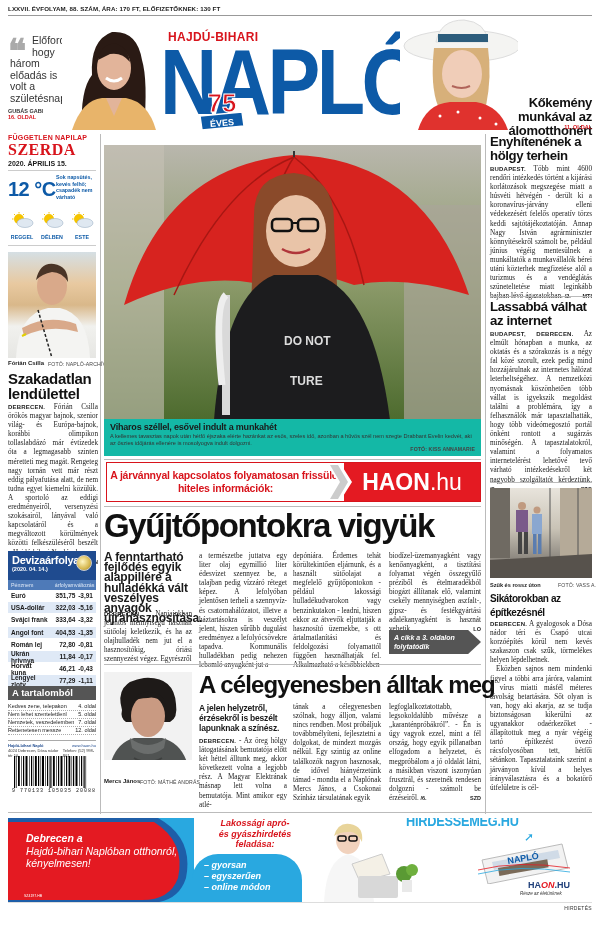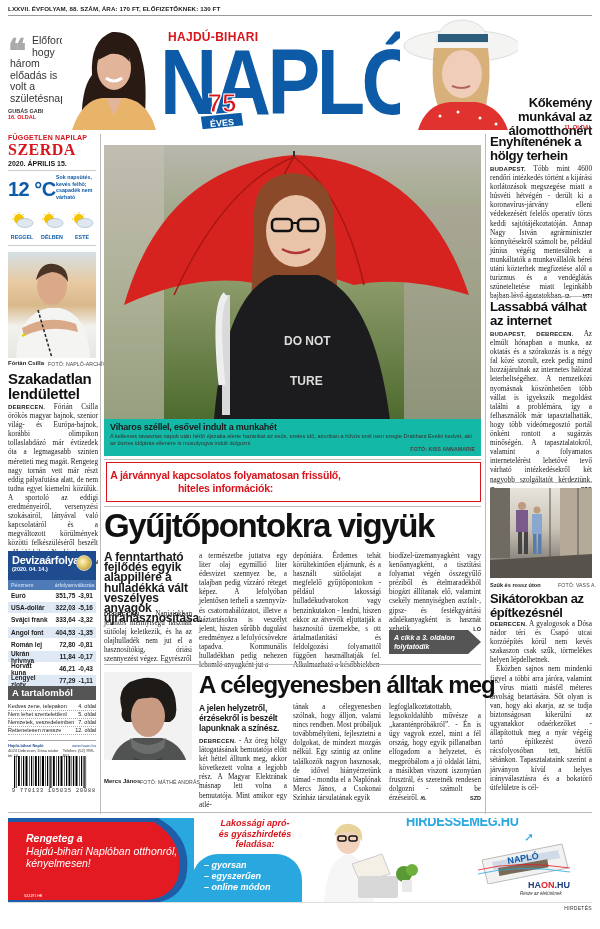--- a/index.html
+++ b/index.html
@@ -96,37 +96,37 @@
   #int-c3 { left: 389px; top: 703px; width: 92px; }
 
   
   #rc-hl1 { left: 490px; top: 135px; width: 104px; font-size: 13.2px; line-height: 14px; letter-spacing: -0.4px; }
   #rc-b1 { left: 490px; top: 165px; width: 102px; }
   #rc-hl2 { left: 490px; top: 300px; width: 104px; font-size: 13.2px; line-height: 14px; letter-spacing: -0.4px; }
   #rc-b2 { left: 490px; top: 330px; width: 102px; }
   #site-photo { left: 490px; top: 488px; width: 102px; height: 90px; overflow: hidden; background: linear-gradient(180deg,#e8e4dc 0%,#c9c3b6 45%,#8a857d 80%,#5f5b56 100%); }
   #site-cap { left: 490px; top: 582px; font-size: 5.6px; font-weight: bold; font-family: "Liberation Sans", sans-serif; }
   #site-credit { left: 558px; top: 582px; }
-  #rc-hl3 { left: 490px; top: 592px; width: 104px; font-size: 13px; line-height: 14px; letter-spacing: -0.4px; }
+  #rc-hl3 { left: 490px; top: 592px; width: 104px; font-size: 10px; line-height: 14px; letter-spacing: -0.4px; }
   #rc-b3 { left: 490px; top: 620px; width: 102px; }
   .para-indent { text-indent: 6px; display: block; }
 
   
   #ad { left: 8px; top: 818px; width: 584px; height: 85px; background: #fff; overflow: hidden; border-bottom: 1px solid #ddd; }
   #ad-red { left: 0; top: 0; width: 186px; height: 85px; }
   #ad-red-txt { left: 18px; top: 14px; width: 160px; color: #fff; font-size: 10.5px; line-height: 12.5px; font-family: "Liberation Sans", sans-serif; font-style: italic; }
   #ad-red-txt b { font-weight: bold; display: block; }
   #ad-mid-title { left: 192px; top: 0px; width: 110px; font-size: 9px; line-height: 10.5px; font-weight: bold; font-style: italic; color: #d8141c; font-family: "Liberation Sans", sans-serif; text-align: center; }
   #ad-mid-blue { left: 184px; top: 36px; width: 110px; height: 52px; background: #29a8e0; border-radius: 26px 26px 0 0; }
   #ad-mid-list { left: 196px; top: 42px; font-size: 9px; line-height: 11px; font-weight: bold; font-style: italic; color: #fff; font-family: "Liberation Sans", sans-serif; }
   #ad-woman { left: 300px; top: 2px; width: 120px; height: 82px; }
   #ad-url { left: 398px; top: -6px; font-size: 15px; font-weight: bold; color: #29a8e0; font-family: "Liberation Sans", sans-serif; letter-spacing: -0.3px; transform: scaleX(0.85); transform-origin: left top; }
   #ad-paper { left: 470px; top: 22px; width: 92px; height: 44px; }
   #ad-haon { left: 520px; top: 62px; font-size: 9px; font-weight: bold; color: #1f3f7a; font-family: "Liberation Sans", sans-serif; }
-  #ad-haon .on { color: #e41a22; }
+  #ad-haon .on { color: #e41a22; font-style: italic; }
   #ad-slogan { left: 512px; top: 73px; font-size: 4.5px; font-style: italic; color: #333; font-family: "Liberation Sans", sans-serif; }
   #ad-small { left: 16px; top: 76px; font-size: 3.5px; color: #fff; font-family: "Liberation Sans", sans-serif; }
   #ad-label { right: 8px; top: 905px; font-size: 5px; font-family: "Liberation Sans", sans-serif; color: #333; letter-spacing: 0.3px; }
 </style>
 </head>
 <body>
 
 <div class="abs" id="topline">LXXVII. ÉVFOLYAM, 88. SZÁM, ÁRA: 170 FT, ELŐFIZETŐKNEK: 130 FT</div>
 <div class="abs" id="top-rule"></div>
 
@@ -403,20 +403,28 @@
   </svg>
 </div>
 <div class="abs" id="main-cap-box">
   <div id="main-cap-hl">Viharos széllel, esővel indult a munkahét</div>
   <div id="main-cap-txt">A kellemes tavaszias napok után hétfő éjszaka elérte hazánkat az esős, szeles idő, azonban a hűvös szél nem szegte Drabbant Evelin kedvét, aki az őszies időjárás ellenére is mosolyogva indult dolgozni.</div>
   <div class="credit" id="main-cap-credit">FOTÓ: KISS ANNAMARIE</div>
 </div>
 
 <div class="abs" id="haon-banner">
   <div id="haon-left">A járvánnyal kapcsolatos folyamatosan frissülő, hiteles információk:</div>
+  <div id="haon-right">
+    <svg id="haon-chev" viewBox="0 0 26 38">
+      <path d="M0 0 L14 0 L26 19 L14 38 L0 38 L12 19 Z" fill="#fff"></path>
+      <path d="M4 2 L12 2 L22 19 L12 36 L4 36 L14 19 Z" fill="#ccc"></path>
+    </svg>
+    <span>HAON</span>
+      <span class="hu">.hu</span>
+  </div>
 </div>
 <div class="rule-h" style="left:104px; top:459px; width:377px;"></div>
 <div class="rule-h" style="left:104px; top:506px; width:377px;"></div>
 
 <div class="abs hl" id="lead-hl">Gyűjtőpontokra vigyük</div>
 <div class="abs" id="lead-deck">A fenntartható fejlődés egyik alappillére a hulladékká vált veszélyes anyagok újrahasznosítása.</div>
 <div class="abs serif-body" id="lead-c1">
   <span class="dateline">DEBRECEN.</span>
   <span>Napjainkban jelentős mennyiségű használt sütőolaj keletkezik, és ha az olajhulladék nem jut el a hasznosítókig, óriási szennyezést végez. Egyrészről</span>
 </div>
@@ -499,21 +507,21 @@
 
 <div class="rule-h" style="left:8px; top:812px; width:584px;"></div>
 
 <div class="abs" id="ad">
   <svg class="abs" id="ad-red" viewBox="0 0 186 85">
     <rect width="186" height="85" fill="#29a8e0"></rect>
     <path d="M0 0 L150 0 Q186 20 178 60 Q170 85 140 85 L0 85 Z" fill="#1e5ea8"></path>
     <path d="M0 4 L146 4 Q178 24 170 60 Q162 82 134 82 L0 82 Z" fill="#e41a22"></path>
   </svg>
   <div class="abs" id="ad-red-txt">
-    <b>Rengeteg a</b>
+    <b>Debrecen a</b>
     <span>Hajdú-bihari Naplóban otthonról, kényelmesen!</span>
   </div>
   <div class="abs" id="ad-small">SZ4197.HB</div>
   <div class="abs" id="ad-mid-title">
     <div>Lakossági apró-</div>
     <div>és gyászhirdetés</div>
     <div>feladása:</div>
   </div>
   <div class="abs" id="ad-mid-blue"></div>
   <div class="abs" id="ad-mid-list">

